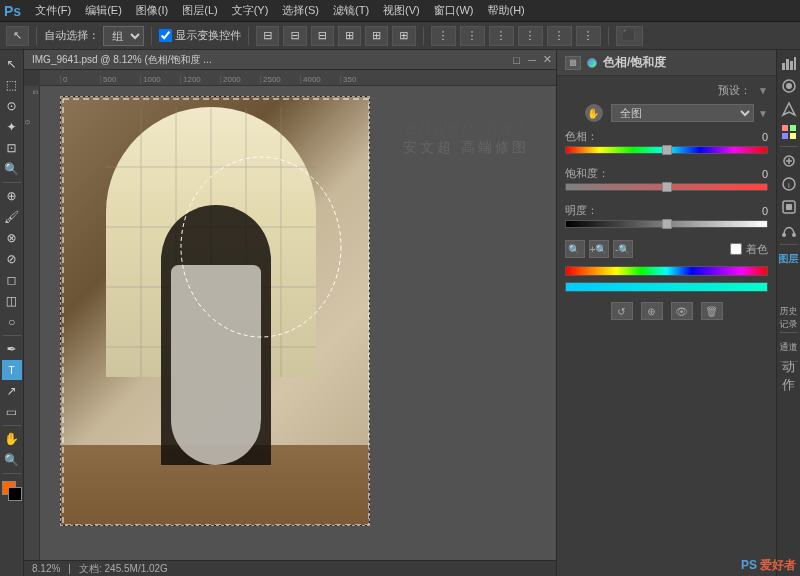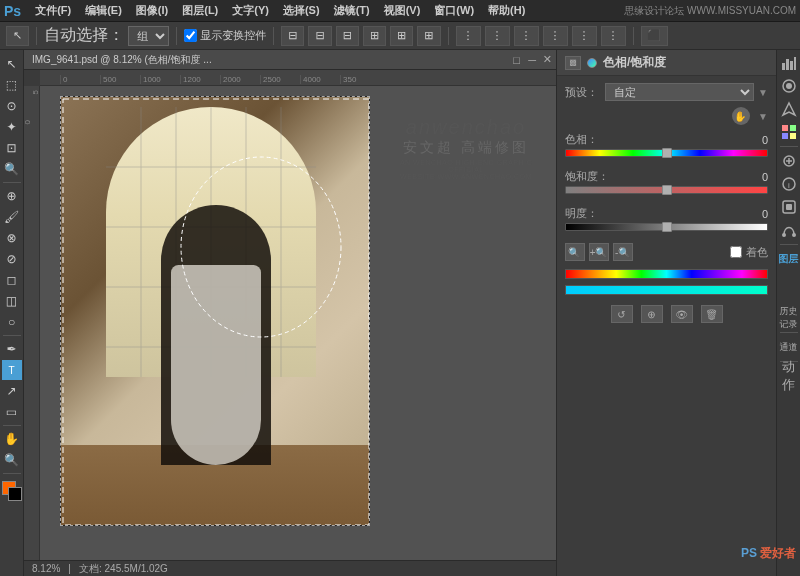--- a/index.html
+++ b/index.html
@@ -2,28 +2,28 @@
 <html><head>
   <meta charset="utf-8">
   <style>
     * { margin: 0; padding: 0; box-sizing: border-box; }
     body { width: 800px; height: 576px; overflow: hidden; background: #3c3c3c; font-family: 'Microsoft YaHei', Arial, sans-serif; font-size: 12px; color: #ccc; }
 
     
     #menu-bar { width: 100%; height: 22px; background: #2b2b2b; display: flex; align-items: center; padding: 0 4px; border-bottom: 1px solid #1a1a1a; }
     #menu-bar .ps-logo { color: #4a9fd4; font-weight: bold; font-size: 14px; margin-right: 8px; }
     #menu-bar .menu-items { display: flex; gap: 2px; }
-    #menu-bar .menu-item { color: #ccc; padding: 1px 6px; font-size: 11px; cursor: pointer; font-weight: bold; }
+    #menu-bar .menu-item { color: #ccc; padding: 1px 6px; font-size: 11px; cursor: pointer; }
     #menu-bar .watermark { margin-left: auto; color: #888; font-size: 10px; }
 
     
     #toolbar { width: 100%; height: 28px; background: #3c3c3c; border-bottom: 1px solid #2a2a2a; display: flex; align-items: center; padding: 0 6px; gap: 4px; }
     .toolbar-btn { background: #4a4a4a; border: 1px solid #555; color: #ccc; padding: 2px 6px; font-size: 11px; cursor: pointer; height: 20px; display: flex; align-items: center; }
     .toolbar-separator { width: 1px; height: 18px; background: #555; margin: 0 3px; }
-    .toolbar-label { font-size: 16px; color: #ccc; }
+    .toolbar-label { font-size: 11px; color: #ccc; }
     .toolbar-dropdown { background: #4a4a4a; border: 1px solid #666; color: #ccc; font-size: 11px; height: 20px; padding: 0 4px; }
     .toolbar-checkbox-label { display: flex; align-items: center; gap: 3px; font-size: 11px; color: #ccc; }
 
     
     #main { display: flex; width: 100%; height: calc(576px - 50px); }
 
     
     #left-panel { width: 24px; background: #3c3c3c; border-right: 1px solid #2a2a2a; display: flex; flex-direction: column; align-items: center; padding: 4px 0; gap: 1px; }
     .tool-btn { width: 20px; height: 20px; background: transparent; border: none; color: #ccc; cursor: pointer; display: flex; align-items: center; justify-content: center; font-size: 12px; }
     .tool-btn.active { background: #4a9fd4; color: white; }
@@ -84,40 +84,39 @@
     .icon-separator { width: 18px; height: 1px; background: #555; margin: 2px 0; }
 
     
     #properties-full { width: 220px; background: #3c3c3c; border-left: 1px solid #2a2a2a; display: flex; flex-direction: column; overflow: hidden; }
     
     
     .attr-top-strip { height: 22px; background: #444; display: flex; align-items: center; padding: 0 4px; border-bottom: 1px solid #2a2a2a; }
     .attr-top-strip span { font-size: 10px; color: #aaa; }
 
     
-    #bottom-watermark { position: fixed; bottom: 14px; right: 4px; font-size: 11px; color: #5a9fd4; font-weight: bold; }
+    #bottom-watermark { position: fixed; bottom: 2px; right: 4px; font-size: 11px; color: #5a9fd4; font-weight: bold; }
   </style>
 </head>
 <body>
 
 <div id="menu-bar">
   <span class="ps-logo">Ps</span>
   <div class="menu-items">
     <span class="menu-item">文件(F)</span>
     <span class="menu-item">编辑(E)</span>
     <span class="menu-item">图像(I)</span>
     <span class="menu-item">图层(L)</span>
     <span class="menu-item">文字(Y)</span>
     <span class="menu-item">选择(S)</span>
     <span class="menu-item">滤镜(T)</span>
     <span class="menu-item">视图(V)</span>
     <span class="menu-item">窗口(W)</span>
     <span class="menu-item">帮助(H)</span>
   </div>
-  <span class="watermark">思缘设计论坛 WWW.MISSYUAN.COM</span>
 </div>
 
 <div id="toolbar">
   <button class="toolbar-btn">↖</button>
   <div class="toolbar-separator"></div>
   <span class="toolbar-label">自动选择：</span>
   <select class="toolbar-dropdown">
     <option>组</option>
   </select>
   <div class="toolbar-separator"></div>
@@ -271,28 +270,28 @@
 
 
       <div id="huesat-header" style="height:26px;background:#444;display:flex;align-items:center;padding:0 8px;gap:6px;border-bottom:1px solid #333;">
         <div style="width:16px;height:14px;background:#555;border:1px solid #666;font-size:8px;display:flex;align-items:center;justify-content:center;color:#aaa;">▩</div>
         <div style="width:10px;height:10px;border-radius:50%;background:linear-gradient(135deg,#4488ff,#44ffaa);border:1px solid #888;"></div>
         <span style="font-size:12px;color:#ccc;font-weight:bold;">色相/饱和度</span>
       </div>
 
       <div class="panel-row" style="margin-top:4px;">
         <span class="panel-row-label">预设：</span>
-        <select class="panel-dropdown">
-          <option>自定</option>
-        </select>
         <span style="font-size:10px;color:#888;">▼</span>
       </div>
 
       <div class="panel-row" style="padding-left:28px;">
         <div style="width:18px;height:18px;background:#666;border-radius:50%;display:flex;align-items:center;justify-content:center;font-size:10px;color:#ccc;cursor:pointer;margin-right:4px;">✋</div>
+        <select class="panel-dropdown">
+          <option>全图</option>
+        </select>
         <span style="font-size:10px;color:#888;">▼</span>
       </div>
 
       <div class="slider-container" style="padding:4px 8px;">
         <div class="slider-label-row">
           <span class="slider-label">色相：</span>
           <span class="slider-value">0</span>
         </div>
         <div class="slider-track">
           <div class="slider-bg-hue"></div>

